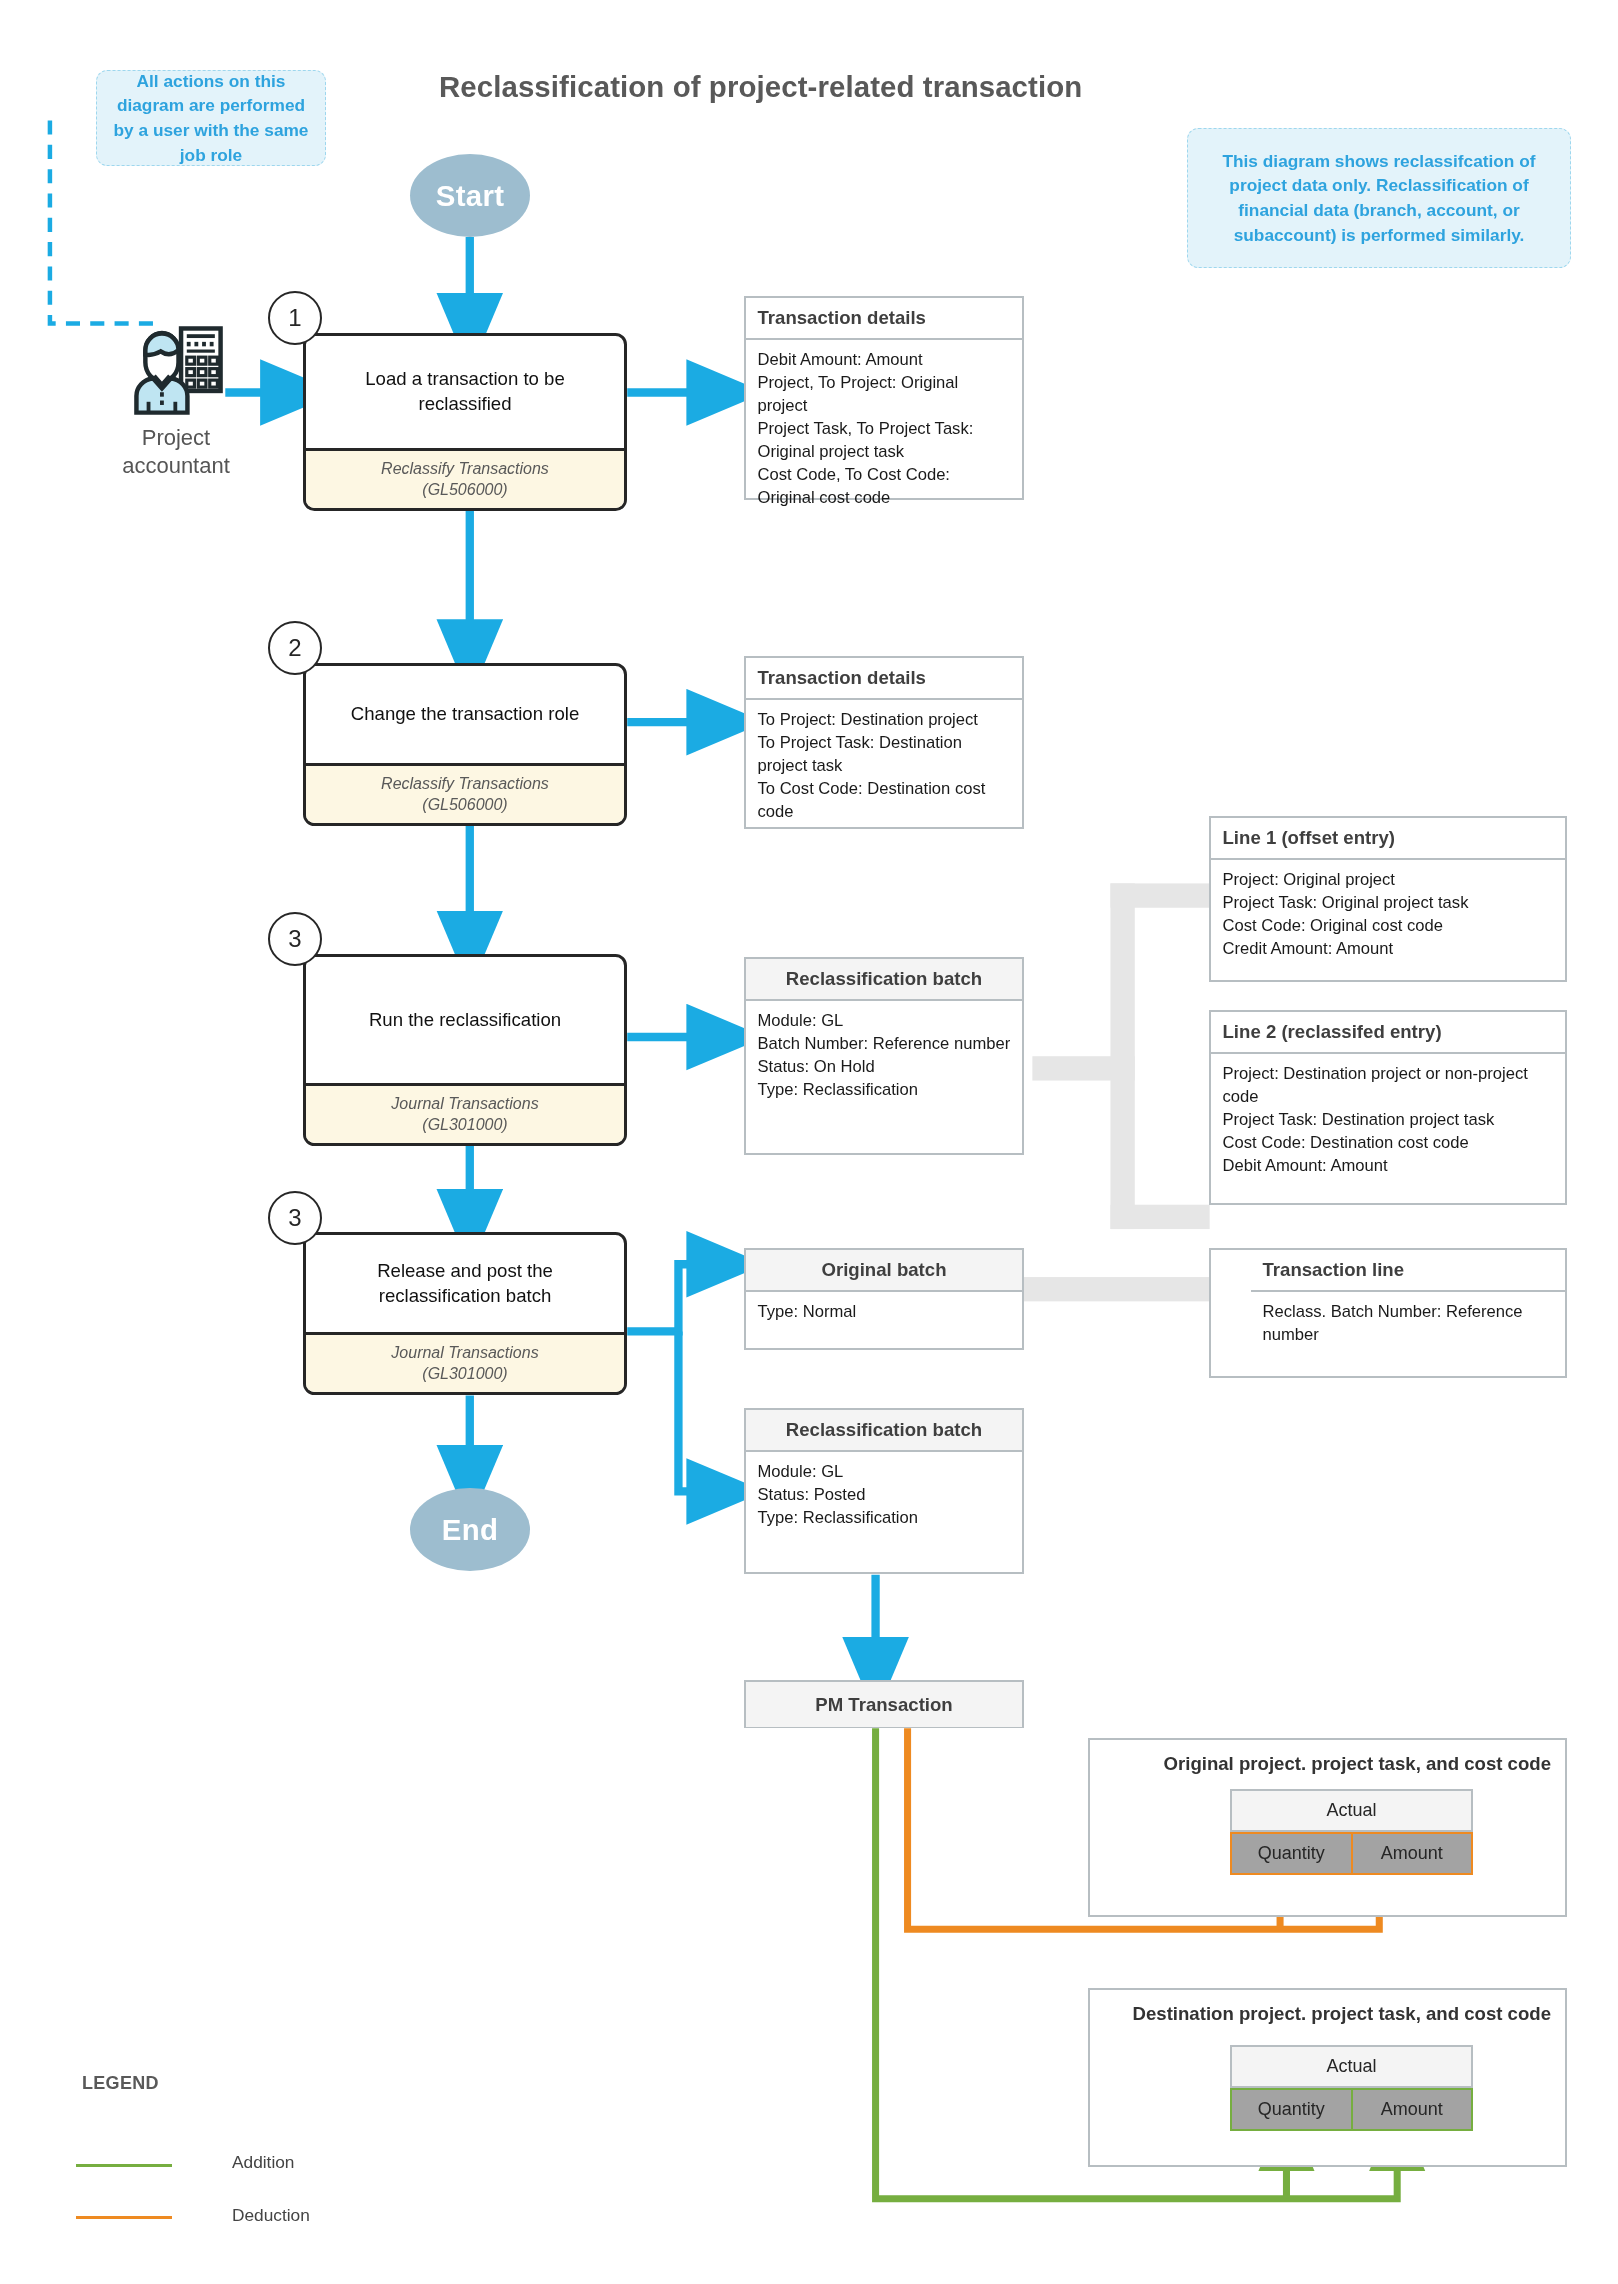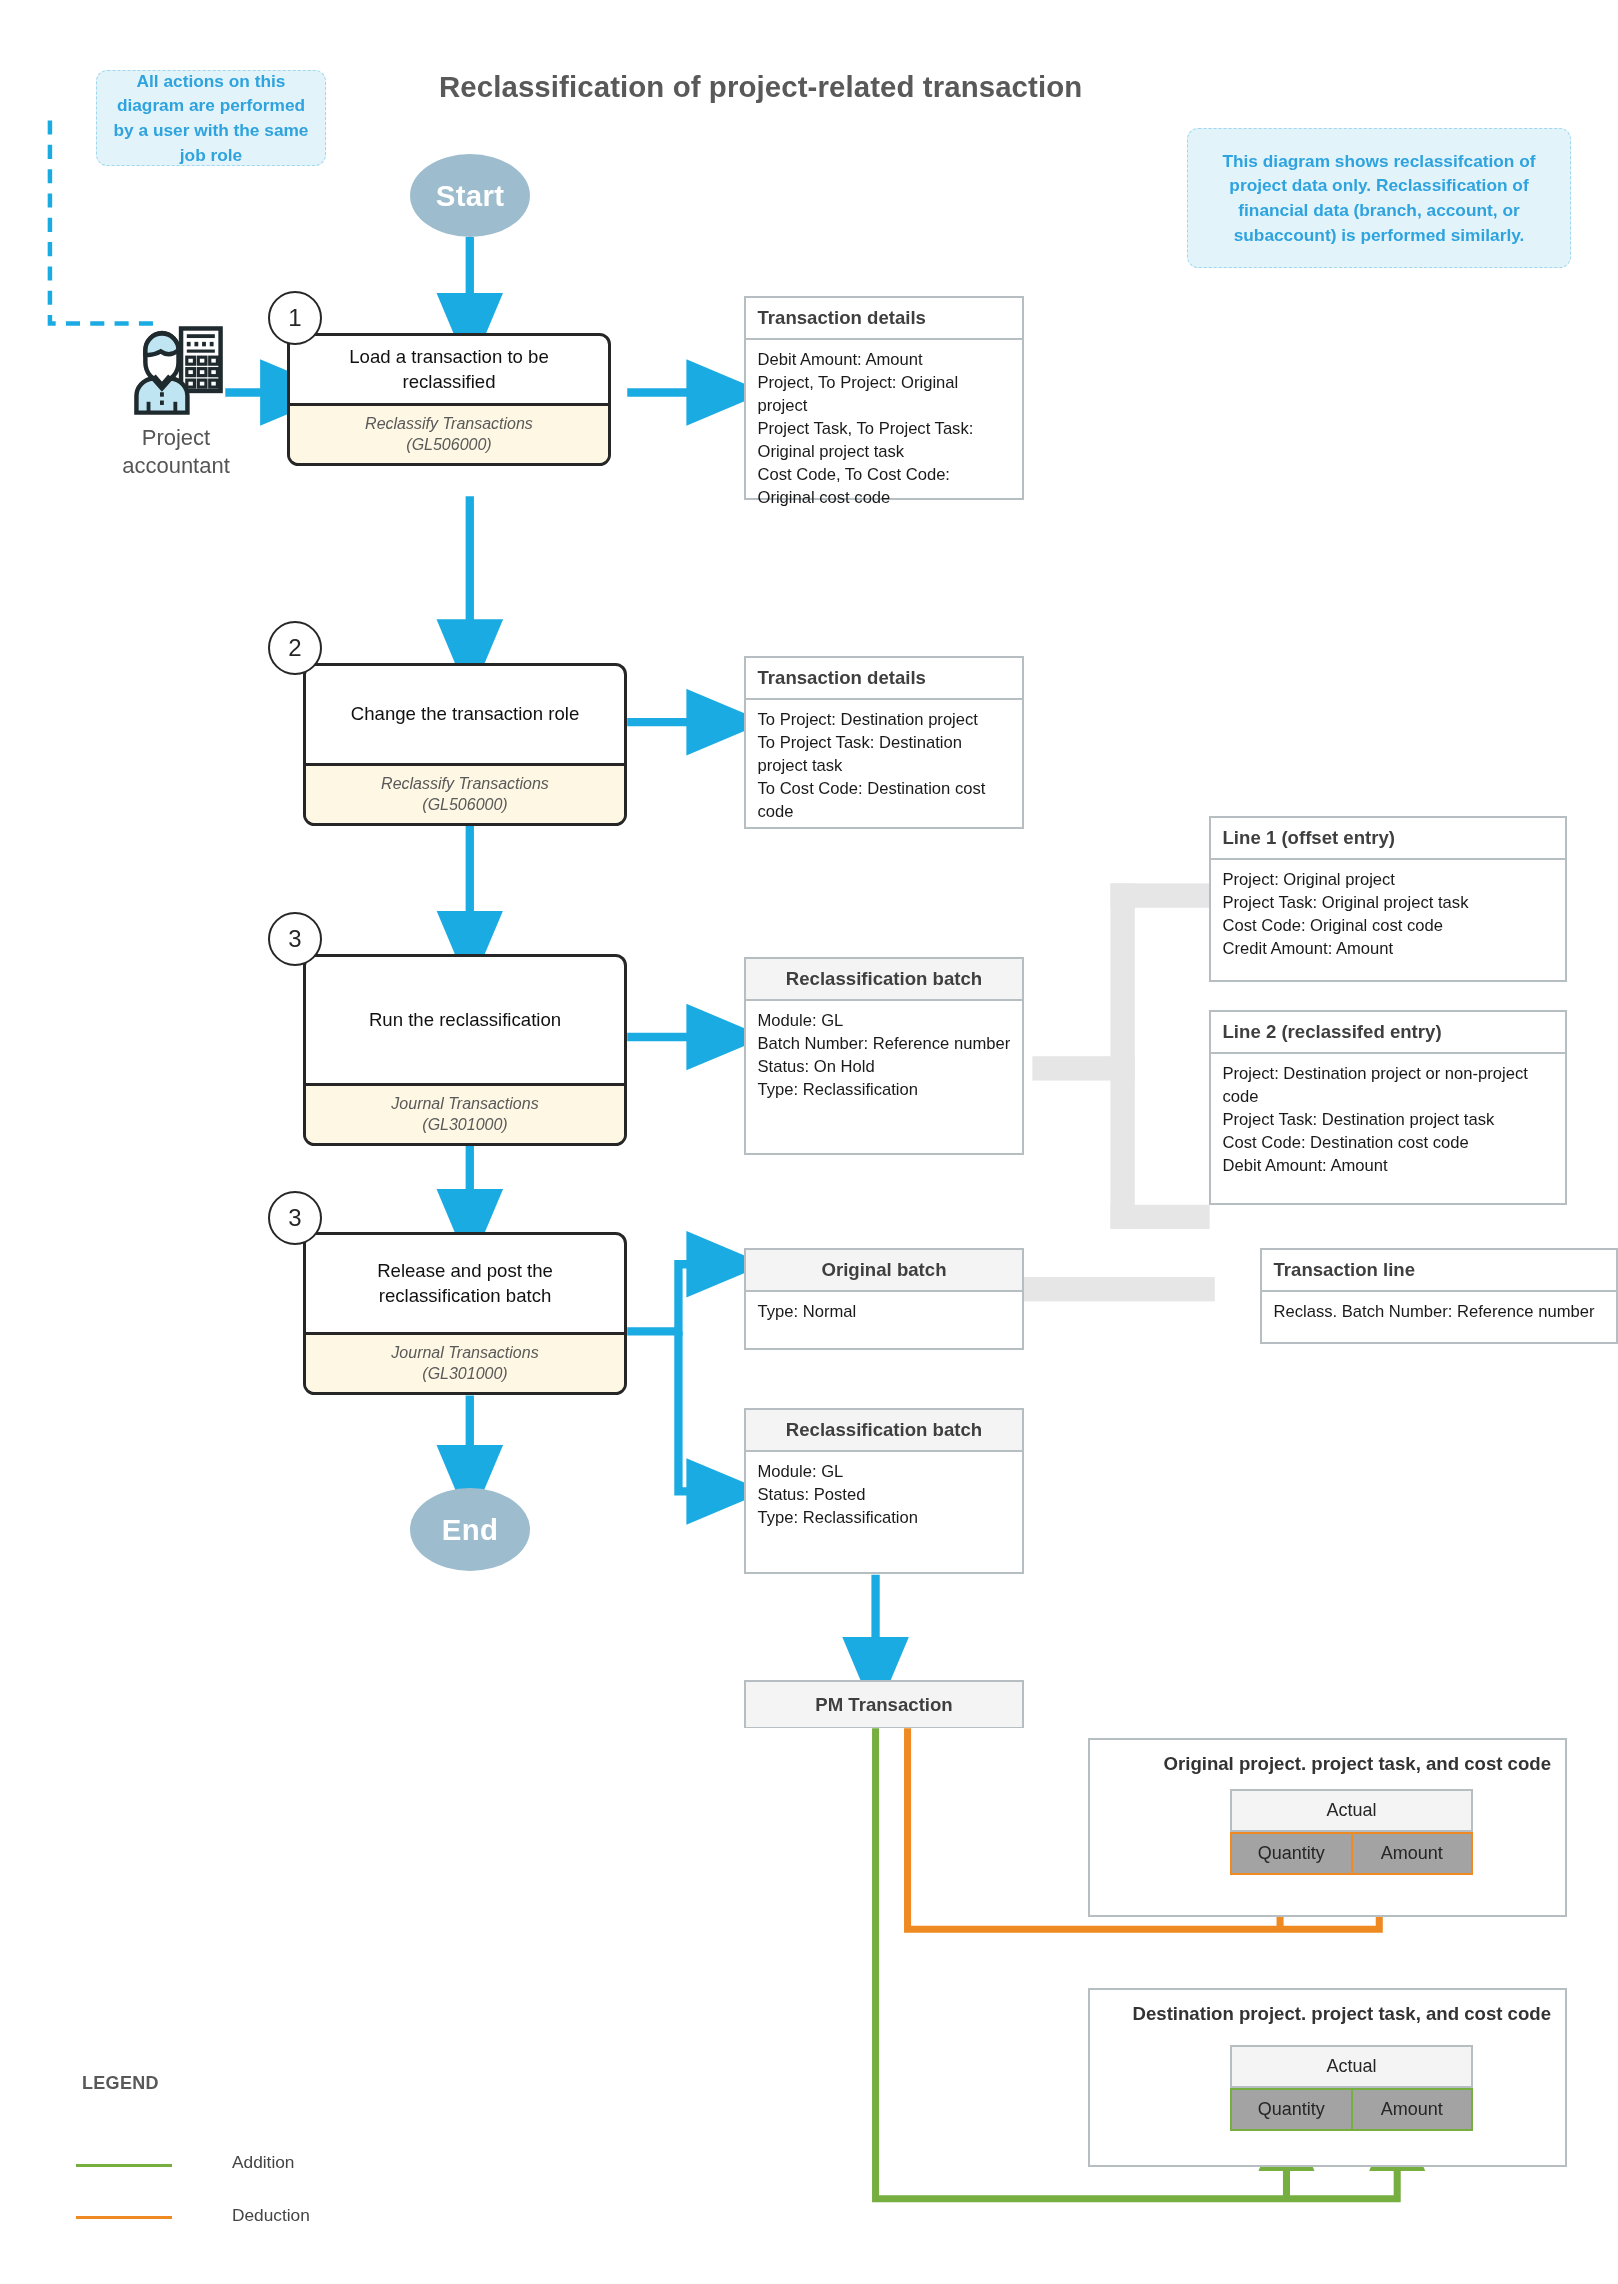--- a/index.html
+++ b/index.html
@@ -169,21 +169,21 @@
           <rect x="80" y="133" width="6" height="17"></rect>
       </g>
     </svg>
   </div>
   <div class="abs person-cap" style="left:96px;top:424px;width:160px;">Project accountant</div>
 
   <div class="abs oval" style="left:410px;top:154px;width:120px;height:83px;">Start</div>
   <div class="abs oval" style="left:410px;top:1488px;width:120px;height:83px;">End</div>
 
   <div class="abs stepnum" style="left:268px;top:291px;width:54px;height:54px;z-index:5;">1</div>
-  <div class="abs proc" style="left:287px;top:333px;width:324px;height:133px;">
+  <div class="abs proc" style="left:303px;top:333px;width:324px;height:178px;">
     <div class="ptop">Load a transaction to be reclassified</div>
     <div class="pfoot">
       <span>Reclassify Transactions</span><br>
       <span>(GL506000)</span>
     </div>
   </div>
 
   <div class="abs stepnum" style="left:268px;top:621px;width:54px;height:54px;z-index:5;">2</div>
   <div class="abs proc" style="left:303px;top:663px;width:324px;height:163px;">
     <div class="ptop">Change the transaction role</div>
@@ -248,21 +248,21 @@
 Project Task: Destination project task
 Cost Code: Destination cost code
 Debit Amount: Amount</div>
   </div>
 
   <div class="abs card" style="left:744px;top:1248px;width:280px;height:102px;">
     <div class="chead filled">Original batch</div>
     <div class="cbody" style="white-space:pre-line;">Type: Normal</div>
   </div>
 
-  <div class="abs card" style="left:1260px;top:1248px;width:358px;height:96px;">
+  <div class="abs card" style="left:1209px;top:1248px;width:358px;height:130px;padding-left:40px;">
     <div class="chead plain">Transaction line</div>
     <div class="cbody" style="white-space:pre-line;">Reclass. Batch Number: Reference number</div>
   </div>
 
   <div class="abs card" style="left:744px;top:1408px;width:280px;height:166px;">
     <div class="chead filled">Reclassification batch</div>
     <div class="cbody" style="white-space:pre-line;">Module: GL
 Status: Posted
 Type: Reclassification</div>
   </div>

